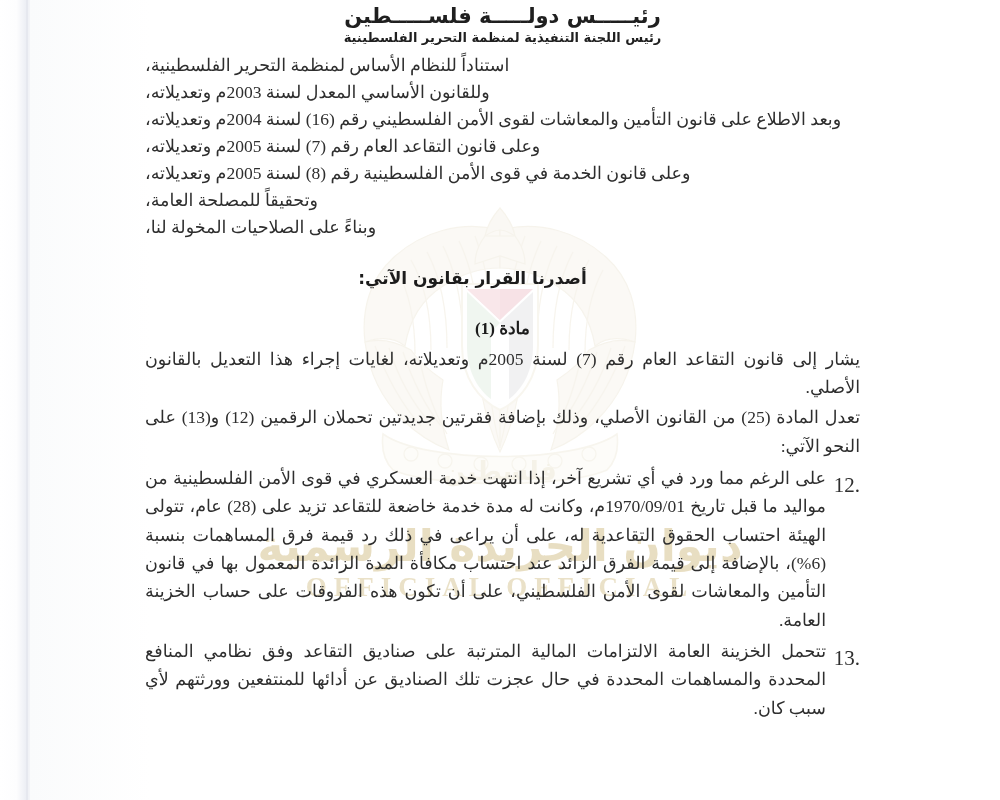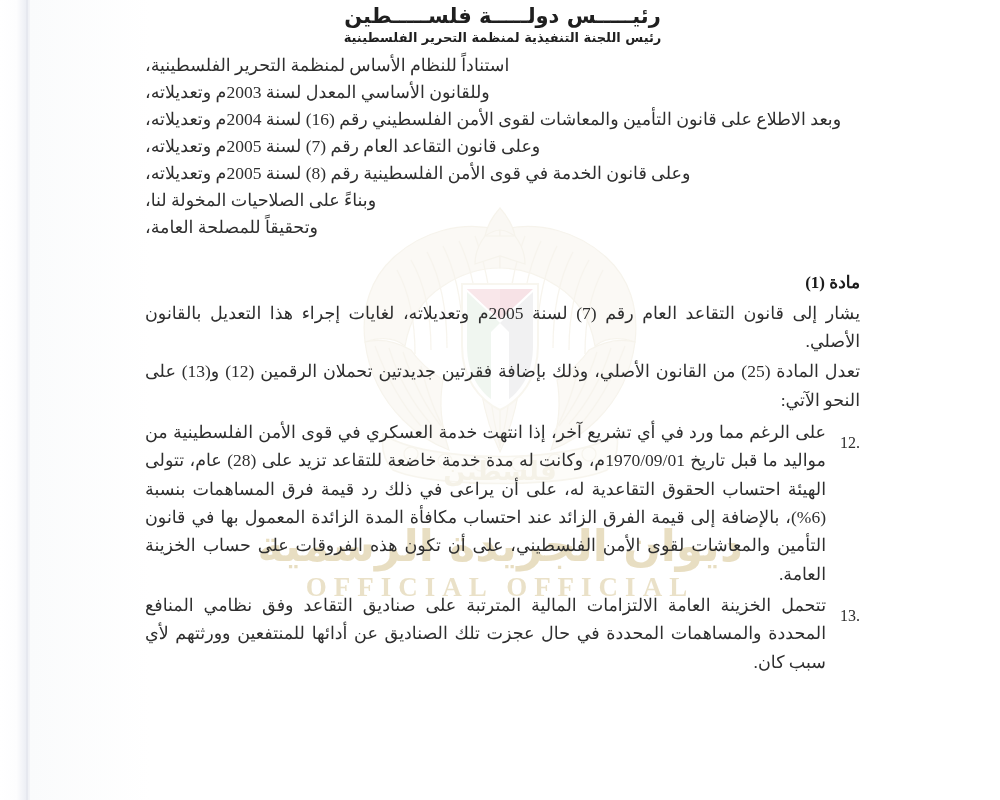--- a/index.html
+++ b/index.html
@@ -157,21 +157,21 @@
     margin-bottom: 6px;
     text-align: center;
     font-family: "DejaVu Sans", "Liberation Sans", sans-serif;
     font-size: 17px;
     font-weight: bold;
     color: #1c1c1c;
     padding-right: 60px;
   }
 
   .article-head {
-    text-align: right;
+    text-align: center;
     font-size: 17px;
     font-weight: bold;
     color: #1c1c1c;
     margin-top: 30px;
     margin-bottom: 6px;
   }
   .article-head.tight { margin-top: 42px; }
 
   .body-par {
     font-size: 17.5px;
@@ -194,26 +194,26 @@
     line-height: 1.62;
     color: #2e2e2e;
     text-align: justify;
     text-align-last: right;
     padding-right: 34px;
     margin-bottom: 3px;
   }
   ol.numbered > li .li-num {
     position: absolute;
     right: 0;
-    top: 12px;
+    top: 4px;
     width: 30px;
     text-align: right;
     direction: ltr;
     unicode-bidi: isolate;
-    font-size: 16px;
+    font-size: 21px;
     color: #2e2e2e;
   }
 </style>
 </head>
 <body>
 
 <div id="page">
 
   <div class="scan-page-tint"></div>
   <div class="scan-gutter"></div>
@@ -322,24 +322,25 @@
 
     <div class="hdr-1">رئيـــــس دولـــــة فلســـــطين</div>
     <div class="hdr-2">رئيس اللجنة التنفيذية لمنظمة التحرير الفلسطينية</div>
 
     <ul class="preamble">
       <li>استناداً للنظام الأساس لمنظمة التحرير الفلسطينية،</li>
       <li>وللقانون الأساسي المعدل لسنة 2003م وتعديلاته،</li>
       <li>وبعد الاطلاع على قانون التأمين والمعاشات لقوى الأمن الفلسطيني رقم (16) لسنة 2004م وتعديلاته،</li>
       <li>وعلى قانون التقاعد العام رقم (7) لسنة 2005م وتعديلاته،</li>
       <li>وعلى قانون الخدمة في قوى الأمن الفلسطينية رقم (8) لسنة 2005م وتعديلاته،</li>
+      <li>وتحقيقاً للمصلحة العامة،</li>
       <li>وبناءً على الصلاحيات المخولة لنا،</li>
-      <li>وتحقيقاً للمصلحة العامة،</li>
     </ul>
 
+    <div class="decree-line">أصدرنا القرار بقانون الآتي:</div>
 
     <div class="article-head">مادة (1)</div>
     <p class="body-par">يشار إلى قانون التقاعد العام رقم (7) لسنة 2005م وتعديلاته، لغايات إجراء هذا التعديل بالقانون الأصلي.</p>
 
     <p class="body-par">تعدل المادة (25) من القانون الأصلي، وذلك بإضافة فقرتين جديدتين تحملان الرقمين (12) و(13) على النحو الآتي:</p>
 
     <ol class="numbered">
       <li>
         <span class="li-num">12.</span>
         <span>على الرغم مما ورد في أي تشريع آخر، إذا انتهت خدمة العسكري في قوى الأمن الفلسطينية من مواليد ما قبل تاريخ 1970/09/01م، وكانت له مدة خدمة خاضعة للتقاعد تزيد على (28) عام، تتولى الهيئة احتساب الحقوق التقاعدية له، على أن يراعى في ذلك رد قيمة فرق المساهمات بنسبة (6%)، بالإضافة إلى قيمة الفرق الزائد عند احتساب مكافأة المدة الزائدة المعمول بها في قانون التأمين والمعاشات لقوى الأمن الفلسطيني، على أن تكون هذه الفروقات على حساب الخزينة العامة.</span>

